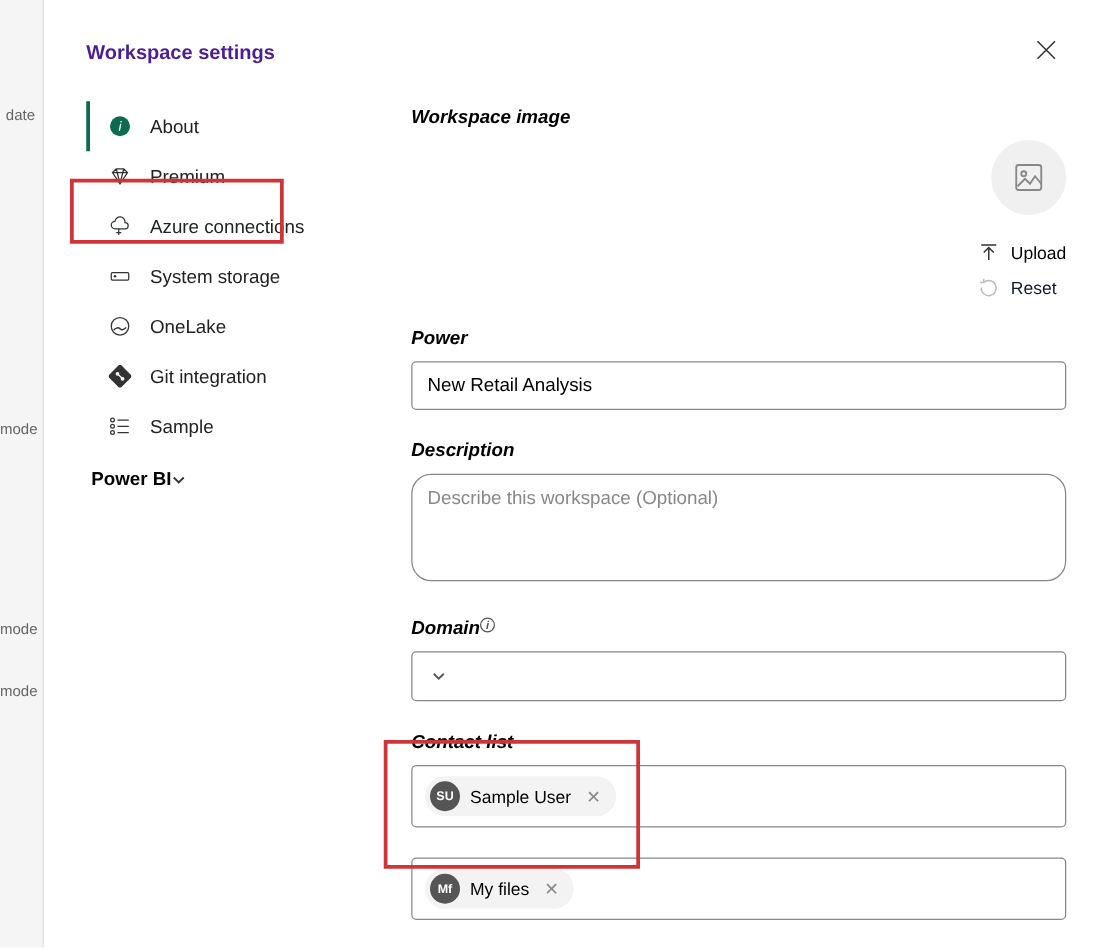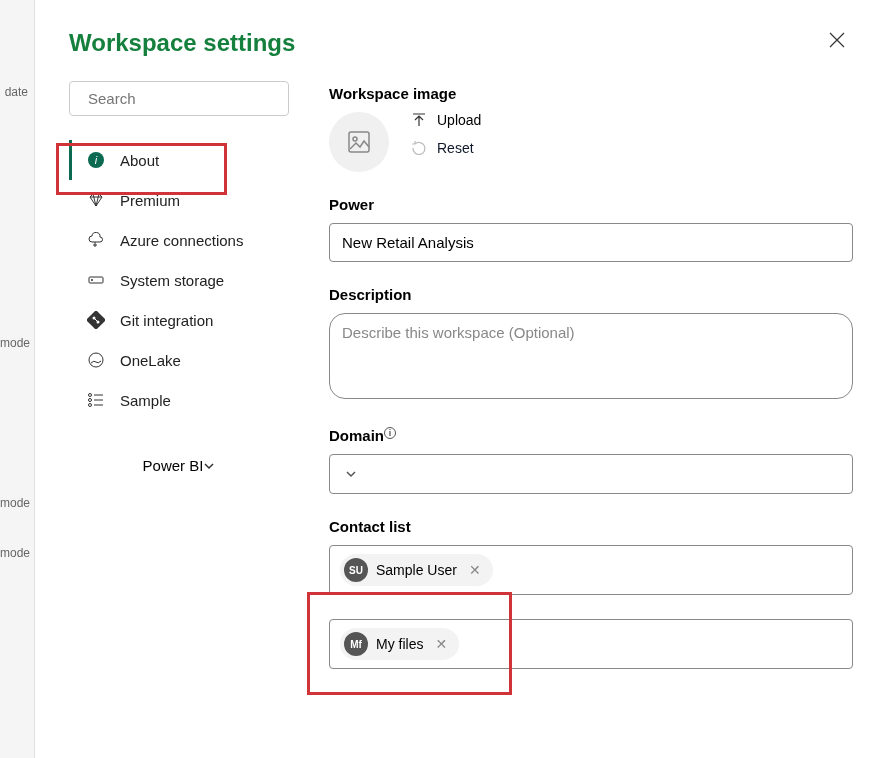--- a/index.html
+++ b/index.html
@@ -1,37 +1,37 @@
 <!DOCTYPE html>
 <html><head>
   <meta charset="utf-8">
   <style>
     * { box-sizing: border-box; margin: 0; padding: 0; font-family: 'Segoe UI', Arial, sans-serif; }
     body { width: 885px; height: 758px; background: #fff; overflow: hidden; position: relative; }
     .backdrop { position: absolute; left: 0; top: 0; width: 35px; height: 758px; background: #f5f5f5; border-right: 1px solid #e0e0e0; }
     .bg-text { position: absolute; font-size: 12px; color: #666; }
     .modal { position: absolute; left: 45px; top: 0; right: 0; bottom: 0; background: #fff; padding: 24px 32px 32px 24px; }
     .header { display: flex; justify-content: space-between; align-items: center; margin-bottom: 20px; }
-    .title { font-size: 24px; font-weight: 700; color: #15803d; }
+    .title { font-size: 16px; font-weight: 700; color: #4c1d95; }
     .close-btn { background: none; border: none; font-size: 18px; cursor: pointer; padding: 8px; color: #333; }
     .content { display: flex; gap: 40px; }
     .left-col { width: 220px; }
     .search-box { display: flex; align-items: center; border: 1px solid #ccc; border-radius: 4px; padding: 8px 10px; margin-bottom: 24px; gap: 8px; }
     .search-box input { border: none; outline: none; font-size: 15px; flex: 1; background: transparent; }
     .nav-item { display: flex; align-items: center; gap: 14px; padding: 10px 14px; cursor: pointer; font-size: 15px; color: #222; position: relative; border-left: 3px solid transparent; }
     .nav-item.active { border-left: 3px solid #0b6a4f; }
     .nav-item .icon { width: 20px; height: 20px; display: flex; align-items: center; justify-content: center; }
     .highlight-box { border: 3px solid #d13438; }
     .highlight-about { position: absolute; left: 56px; top: 143px; width: 171px; height: 52px; pointer-events: none; z-index: 10; }
     .highlight-onedrive { position: absolute; left: 307px; top: 592px; width: 205px; height: 103px; pointer-events: none; z-index: 10; }
-    .section-header { font-size: 15px; padding: 8px 4px; margin-top: 29px; display: flex; justify-content: center; align-items: center; cursor: pointer; font-weight: 400; }
+    .section-header { font-size: 15px; padding: 8px 4px; margin-top: 6px; display: flex; justify-content: flex-start; align-items: center; cursor: pointer; font-weight: 700; }
     .right-col { flex: 1; padding-top: 4px; }
     .field-group { margin-bottom: 24px; }
-    .field-label { font-weight: 700; font-size: 15px; color: #000; display: block; margin-bottom: 10px; }
-    .image-row { display: flex; align-items: flex-start; gap: 22px; }
+    .field-label { font-weight: 700; font-size: 15px; color: #000; display: block; margin-bottom: 10px; font-style: italic; }
+    .image-row { display: flex; align-items: flex-end; gap: 22px; flex-direction: column; }
     .image-placeholder { width: 60px; height: 60px; border-radius: 50%; background: #f0f0f0; display: flex; align-items: center; justify-content: center; }
     .image-actions { display: flex; flex-direction: column; gap: 12px; }
     .image-action { display: flex; align-items: center; gap: 10px; font-size: 14px; cursor: pointer; }
     .image-action.disabled { color: #0f172a; cursor: default; }
     .text-input { width: 100%; padding: 10px 12px; border: 1px solid #888; border-radius: 4px; font-size: 15px; outline: none; }
     .textarea-input { width: 100%; padding: 10px 12px; border: 1px solid #888; border-radius: 16px; font-size: 15px; outline: none; height: 86px; resize: none; }
     .textarea-input::placeholder { color: #888; }
     .domain-label { display: flex; align-items: flex-start; gap: 0; }
     .info-icon { width: 12px; height: 12px; border: 1px solid #555; border-radius: 50%; display: inline-flex; align-items: center; justify-content: center; font-size: 9px; color: #555; }
     .select-box { display: flex; justify-content: space-between; align-items: center; padding: 12px 14px; border: 1px solid #888; border-radius: 4px; cursor: pointer; color: #555; font-size: 15px; }
@@ -59,27 +59,20 @@
     <h1 class="title">Workspace settings</h1>
     <button class="close-btn">
       <svg width="16" height="16" viewBox="0 0 16 16">
           <path d="M1 1 L15 15 M15 1 L1 15" stroke="#333" stroke-width="1.2" fill="none"></path>
         </svg>
     </button>
   </div>
 
   <div class="content">
     <div class="left-col">
-      <div class="search-box">
-        <svg width="16" height="16" viewBox="0 0 16 16">
-            <circle cx="7" cy="7" r="5" stroke="#666" stroke-width="1.5" fill="none"></circle>
-            <path d="M11 11 L15 15" stroke="#666" stroke-width="1.5"></path>
-          </svg>
-        <input type="text" placeholder="Search" style="">
-      </div>
 
       <div class="nav-item active">
         <span class="icon">
           <svg width="18" height="18" viewBox="0 0 18 18">
               <circle cx="9" cy="9" r="8" fill="#0b6a4f"></circle>
               <text x="9" y="13" text-anchor="middle" fill="#fff" font-size="11" font-family="serif" font-style="italic">i</text>
             </svg>
         </span>
         <span>About</span>
       </div>
@@ -104,42 +97,42 @@
       </div>
 
       <div class="nav-item">
         <span class="icon">
           <svg width="18" height="18" viewBox="0 0 18 18">
               <rect x="2" y="6" width="14" height="6" rx="1" stroke="#333" stroke-width="1" fill="none"></rect>
               <circle cx="5" cy="9" r="1" fill="#333"></circle>
             </svg>
         </span>
         <span>System storage</span>
+      </div>
+
+      <div class="nav-item">
+        <span class="icon">
+          <svg width="18" height="18" viewBox="0 0 18 18">
+              <circle cx="9" cy="9" r="7" stroke="#333" stroke-width="1" fill="none"></circle>
+              <path d="M4 12 Q7 9 9 11 Q11 13 14 10" stroke="#333" stroke-width="1" fill="none"></path>
+            </svg>
+        </span>
+        <span>OneLake</span>
       </div>
 
       <div class="nav-item">
         <span class="icon">
           <svg width="18" height="18" viewBox="0 0 18 18">
               <rect x="2" y="2" width="14" height="14" transform="rotate(45 9 9)" fill="#333"></rect>
               <circle cx="7" cy="7" r="1.5" fill="#fff"></circle>
               <circle cx="11" cy="11" r="1.5" fill="#fff"></circle>
               <path d="M7 7 L11 11" stroke="#fff" stroke-width="1"></path>
             </svg>
         </span>
         <span>Git integration</span>
-      </div>
-
-      <div class="nav-item">
-        <span class="icon">
-          <svg width="18" height="18" viewBox="0 0 18 18">
-              <circle cx="9" cy="9" r="7" stroke="#333" stroke-width="1" fill="none"></circle>
-              <path d="M4 12 Q7 9 9 11 Q11 13 14 10" stroke="#333" stroke-width="1" fill="none"></path>
-            </svg>
-        </span>
-        <span>OneLake</span>
       </div>
 
       <div class="nav-item">
         <span class="icon">
           <svg width="18" height="18" viewBox="0 0 18 18">
               <circle cx="3" cy="4" r="1.5" stroke="#333" fill="none"></circle>
               <circle cx="3" cy="9" r="1.5" stroke="#333" fill="none"></circle>
               <circle cx="3" cy="14" r="1.5" stroke="#333" fill="none"></circle>
               <path d="M7 4 L16 4 M7 9 L16 9 M7 14 L16 14" stroke="#333" stroke-width="1"></path>
             </svg>

